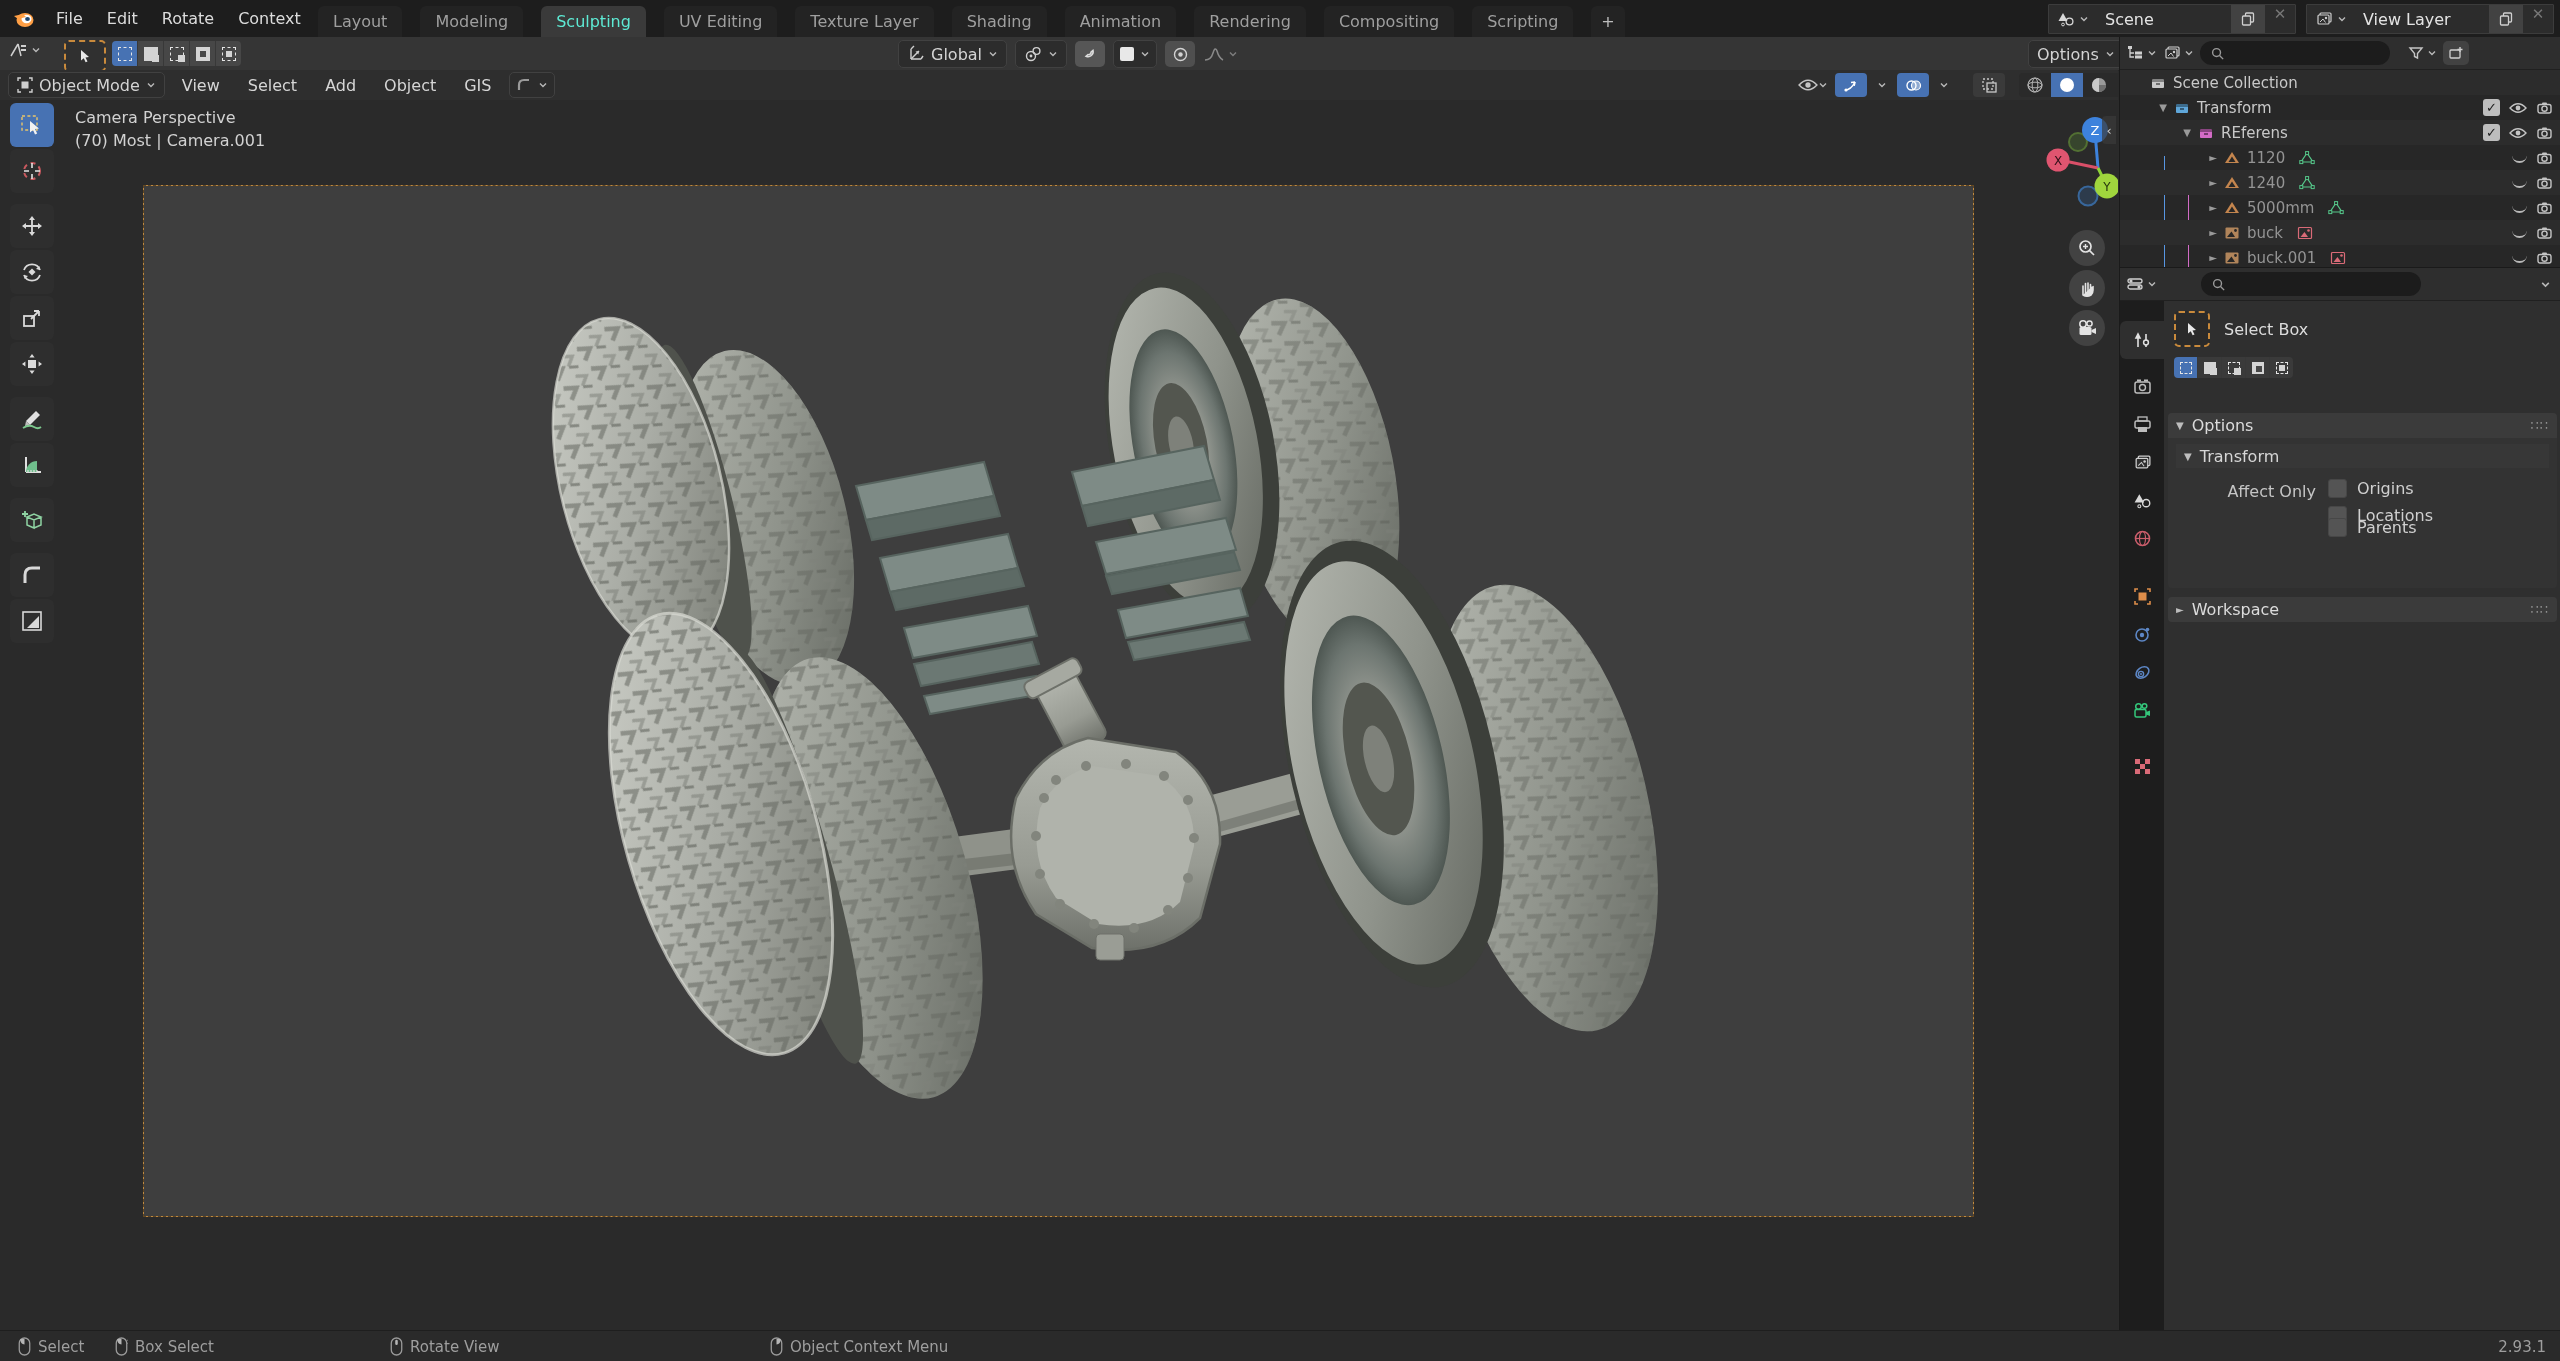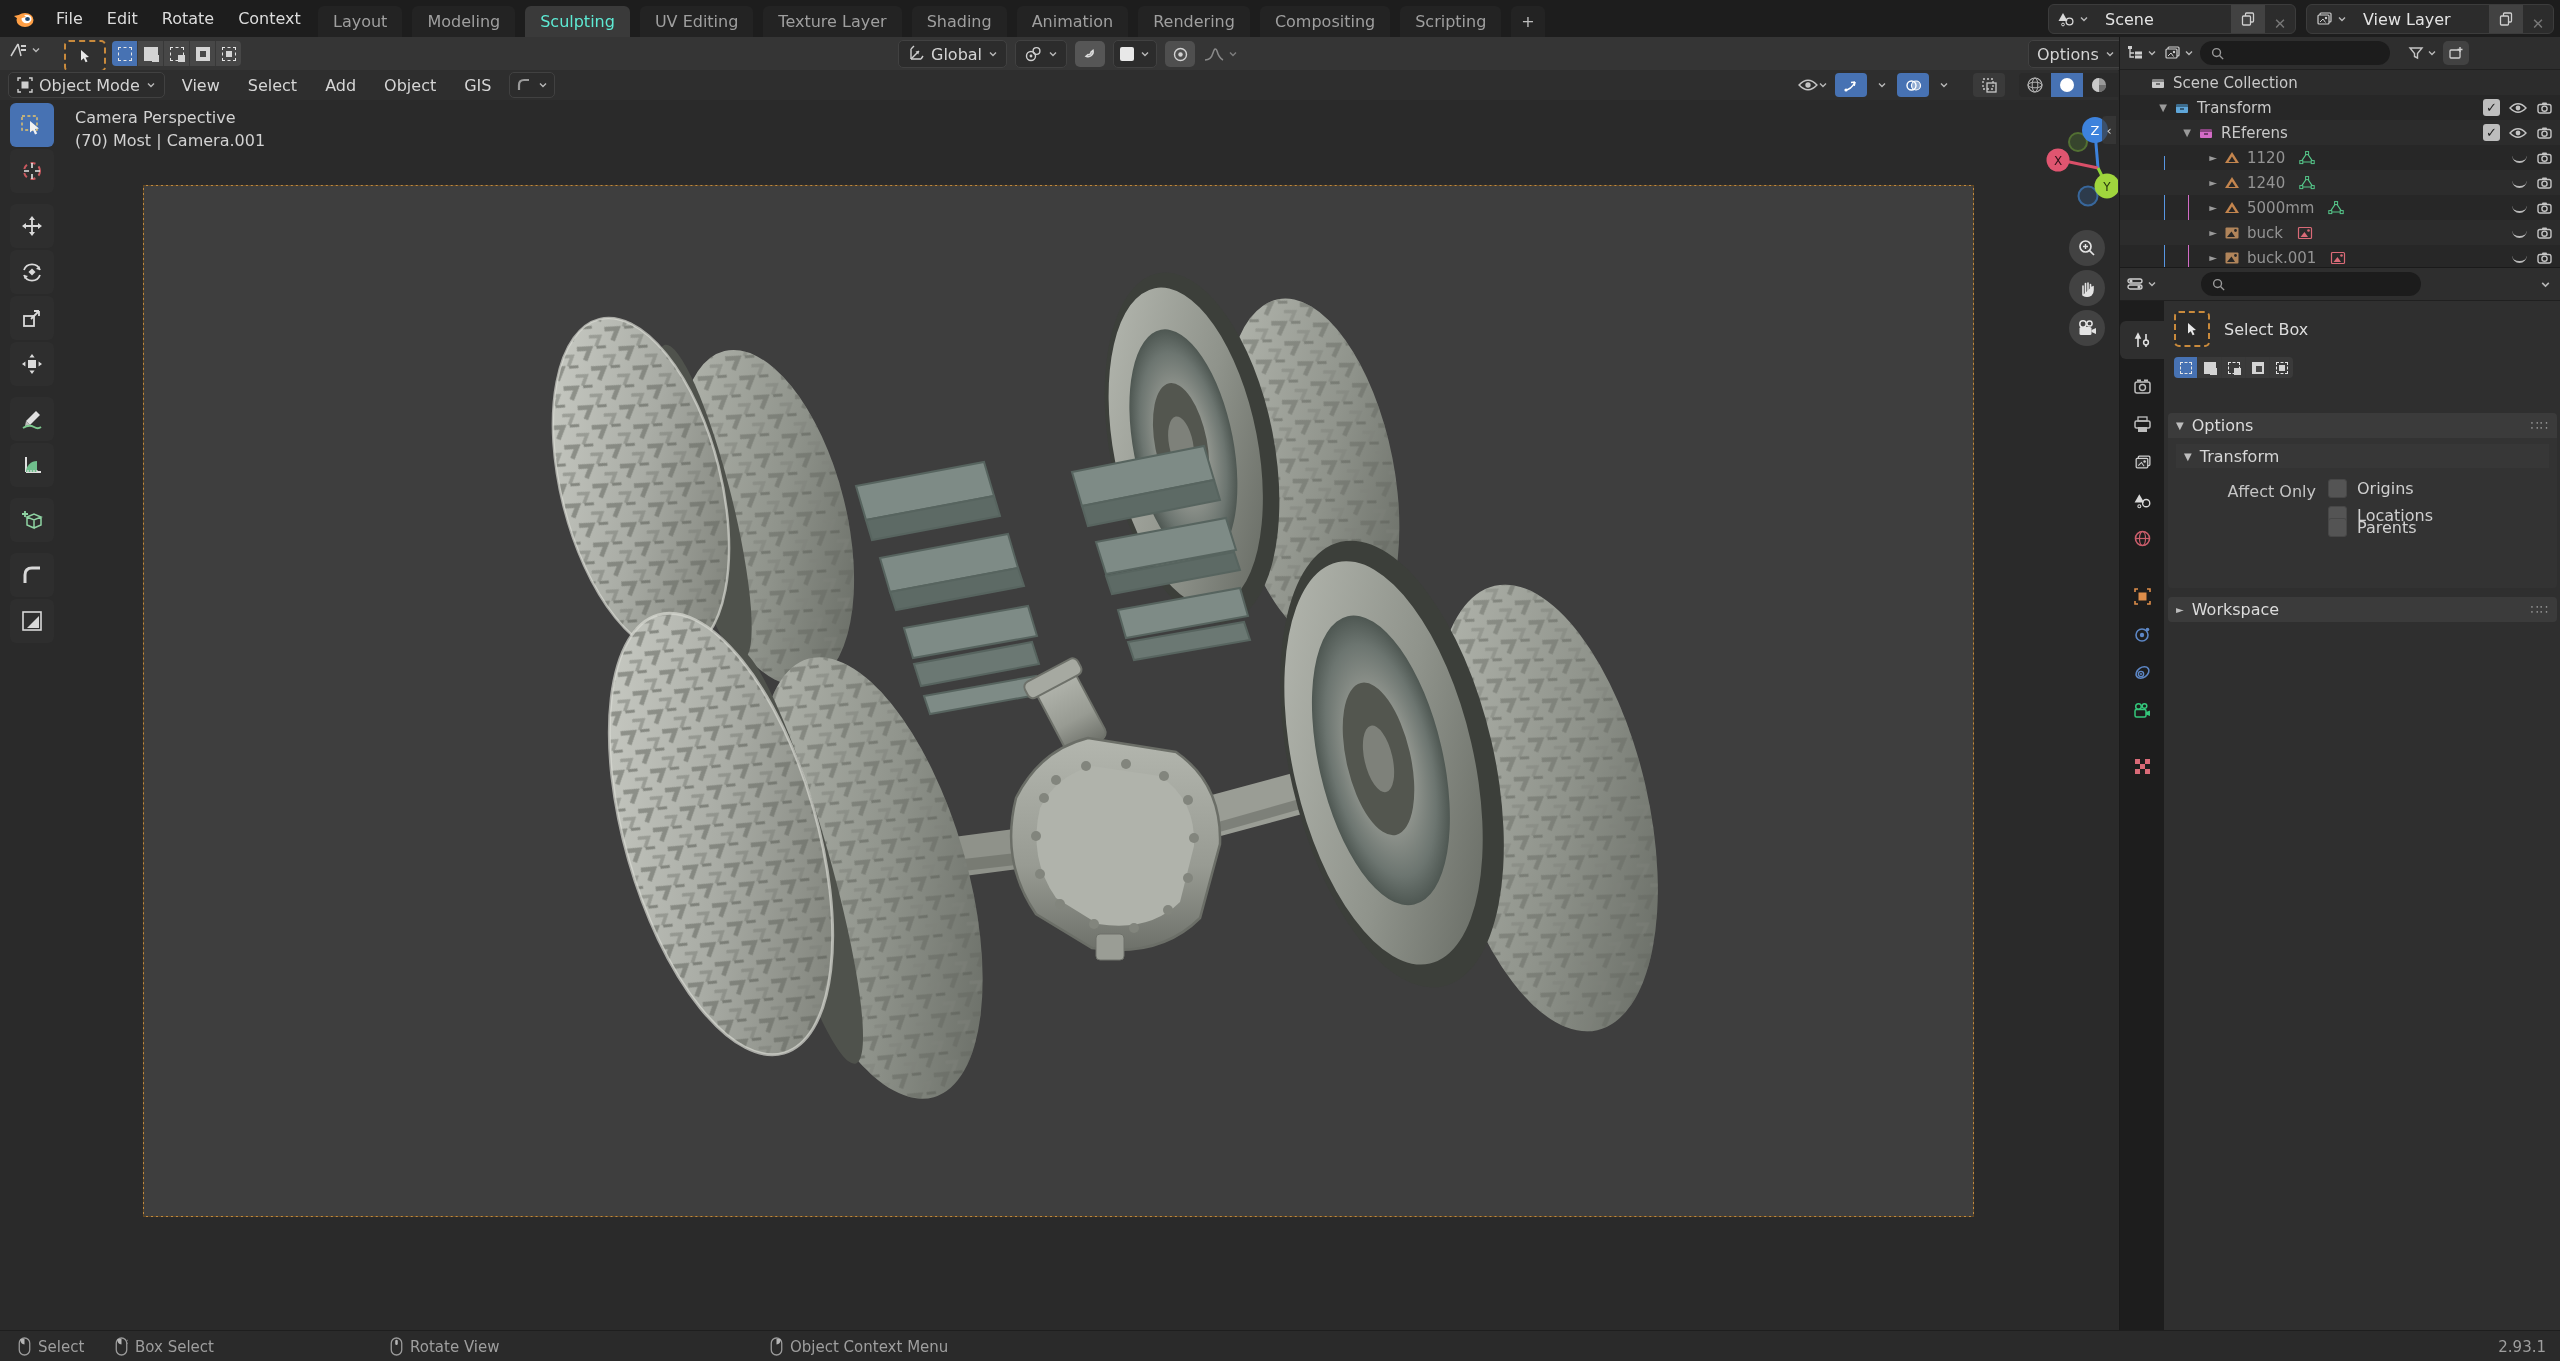--- a/index.html
+++ b/index.html
@@ -6,27 +6,27 @@
   #app{position:relative;width:2560px;height:1361px;overflow:hidden;background:#2b2b2b;
        font-family:"DejaVu Sans",sans-serif;color:#d4d4d4;font-size:16px;
        -webkit-font-smoothing:antialiased;user-select:none}
   .abs{position:absolute}
   svg{display:block}
 
   
   .topbar{position:absolute;left:0;top:0;width:2560px;height:37px;background:#1d1d1d;border-bottom:1px solid #141414}
   .menus{position:absolute;left:44px;top:0;height:37px;display:flex;align-items:center}
   .menu{padding:0 12px;color:#dcdcdc;font-size:16px;border-radius:4px}
-  .tabs{position:absolute;left:318px;top:6px;display:flex;align-items:flex-end;gap:10px}
+  .tabs{position:absolute;left:318px;top:6px;display:flex;align-items:flex-end;gap:18px}
   .tab{height:31px;padding:0 15px;display:flex;align-items:center;background:#232323;color:#9f9f9f;
        border-radius:6px 6px 0 0;font-size:16px;white-space:nowrap}
   .tab.active{background:#3a3a3a;color:#5eead4}
   .tab.addtab{padding:0 10px;color:#bdbdbd}
   .tb-right{position:absolute;right:6px;top:4px;display:flex;gap:10px}
-  .widget{display:flex;align-items:flex-end;background:#2c2c2c;border:1px solid #3c3c3c;border-radius:6px;height:28px;overflow:hidden}
+  .widget{display:flex;align-items:flex-start;background:#2c2c2c;border:1px solid #3c3c3c;border-radius:1px;height:28px;overflow:hidden}
   .widget .seg{display:flex;align-items:center;gap:4px;padding:0 8px;height:100%}
   .widget .val{min-width:118px;color:#e3e3e3}
   .widget .btn-ic{background:#424242;width:34px;justify-content:center;display:flex;align-items:center;height:100%}
   .widget .x{width:30px;display:flex;justify-content:center;color:#777;font-size:15px}
 
   
   .toolsbar{position:absolute;left:0;top:37px;width:2560px;height:33px;background:#353535;border-bottom:1px solid #262626}
   .pill{display:flex;align-items:center;gap:6px;background:#2c2c2c;border:1px solid #414141;border-radius:5px;height:26px;padding:0 8px}
   .sq-btn{width:30px;height:26px;border-radius:5px;display:flex;align-items:center;justify-content:center;background:#474747}
   .active-tool{position:absolute;left:64px;top:3px;width:38px;height:28px;border:2px dashed #c98a3c;border-radius:5px;

